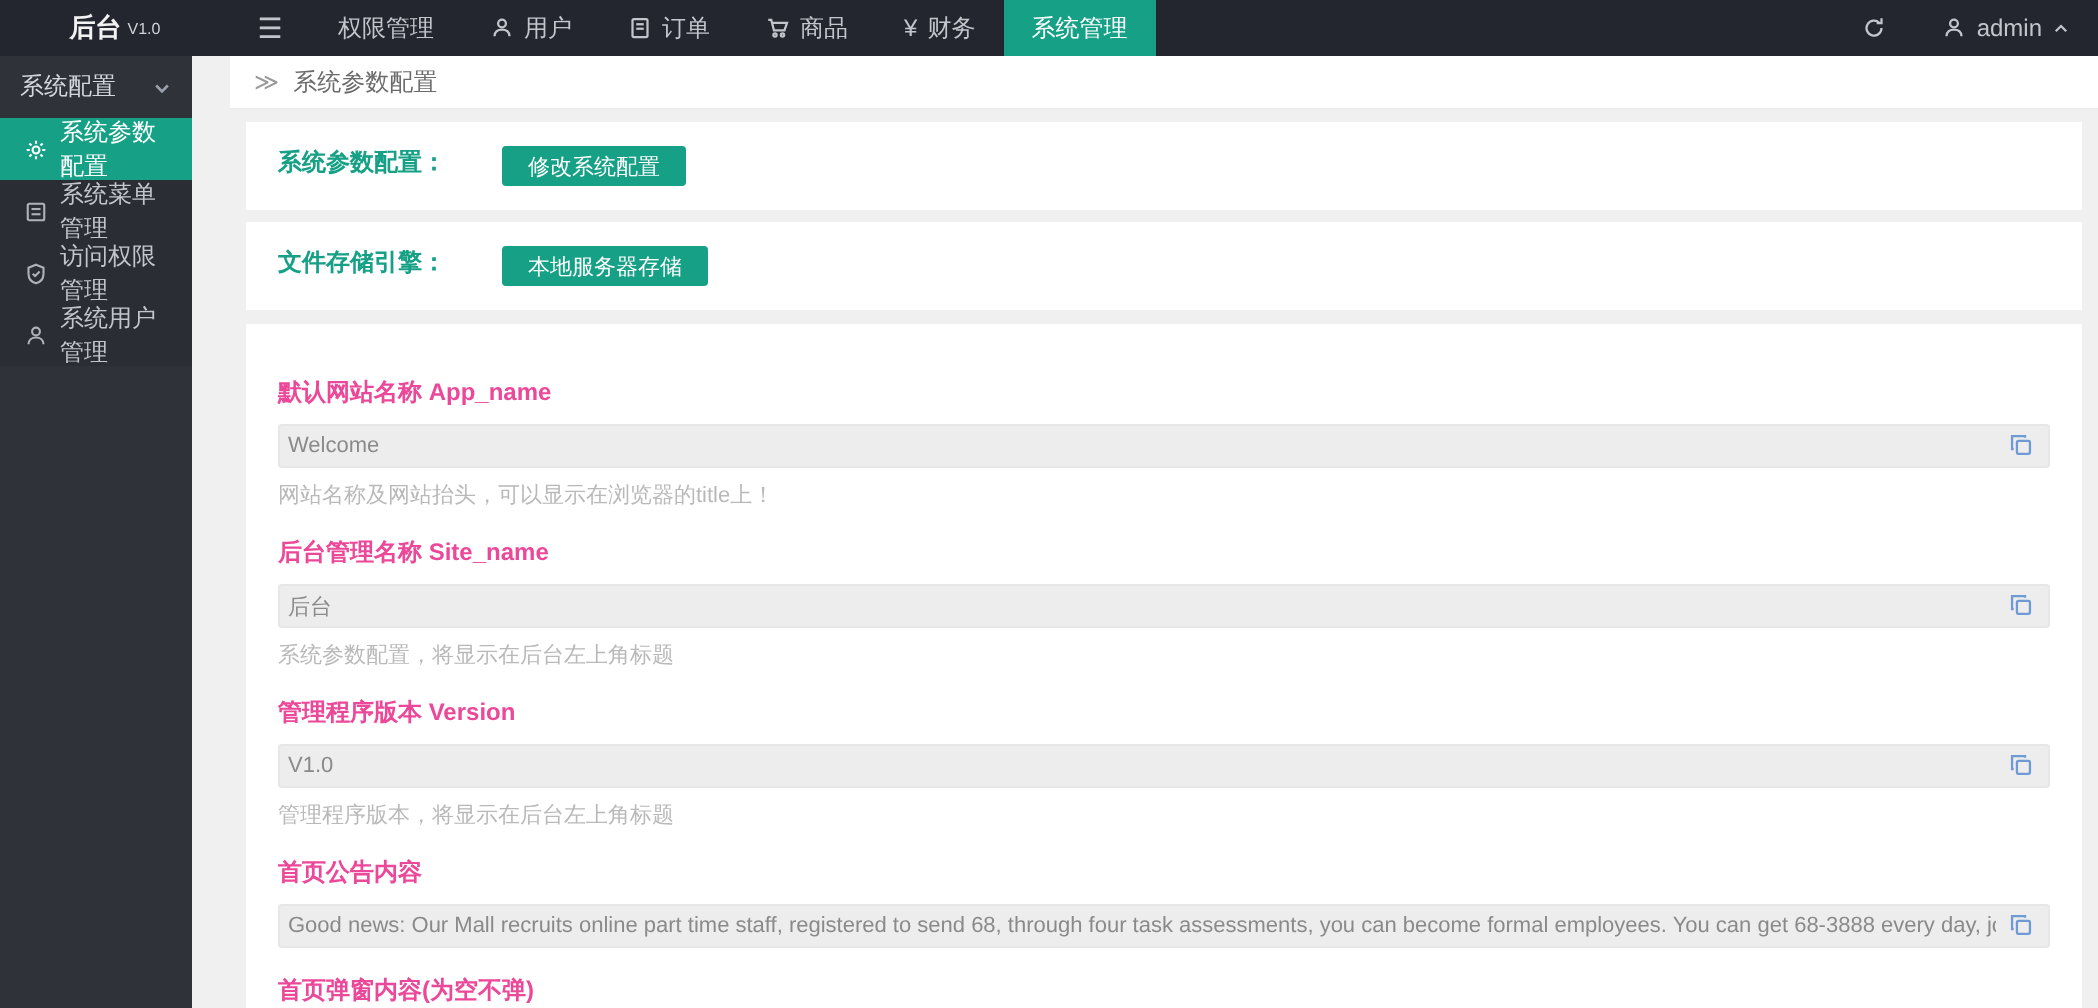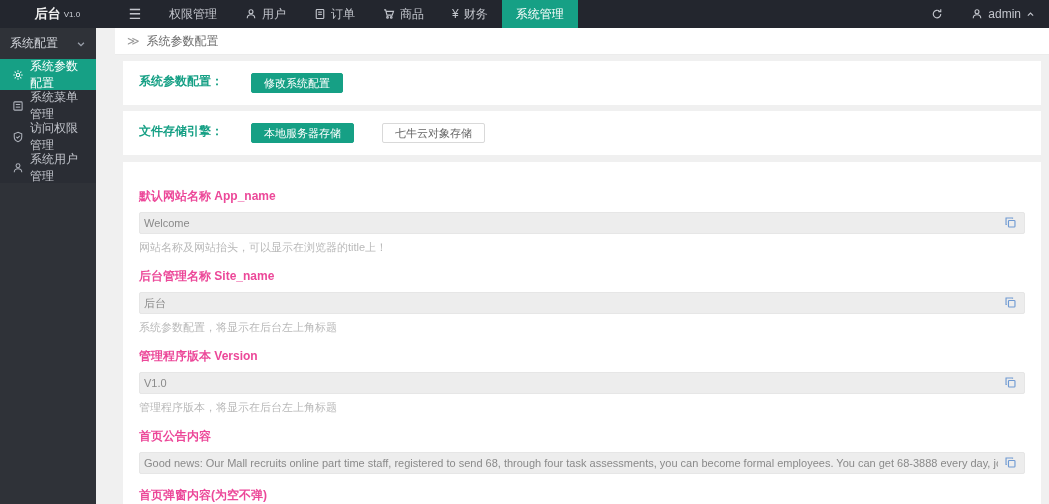--- a/index.html
+++ b/index.html
@@ -164,21 +164,20 @@
     <div class="inline-row">
       <span class="green-label">系统参数配置：</span>
       <span class="btn btn-primary">修改系统配置</span>
     </div>
   </div>
 
   <div class="card">
     <div class="inline-row">
       <span class="green-label">文件存储引擎：</span>
       <span class="btn btn-primary">本地服务器存储</span>
-      <span class="btn btn-plain">七牛云对象存储</span>
     </div>
   </div>
 
   <div class="form-card">
 
     <div class="field">
       <div class="field-label">默认网站名称 App_name</div>
       <div class="input-wrap">
         <input class="field-input" value="Welcome" style="">
         <span class="copy-icon"><svg viewBox="0 0 16 16">

